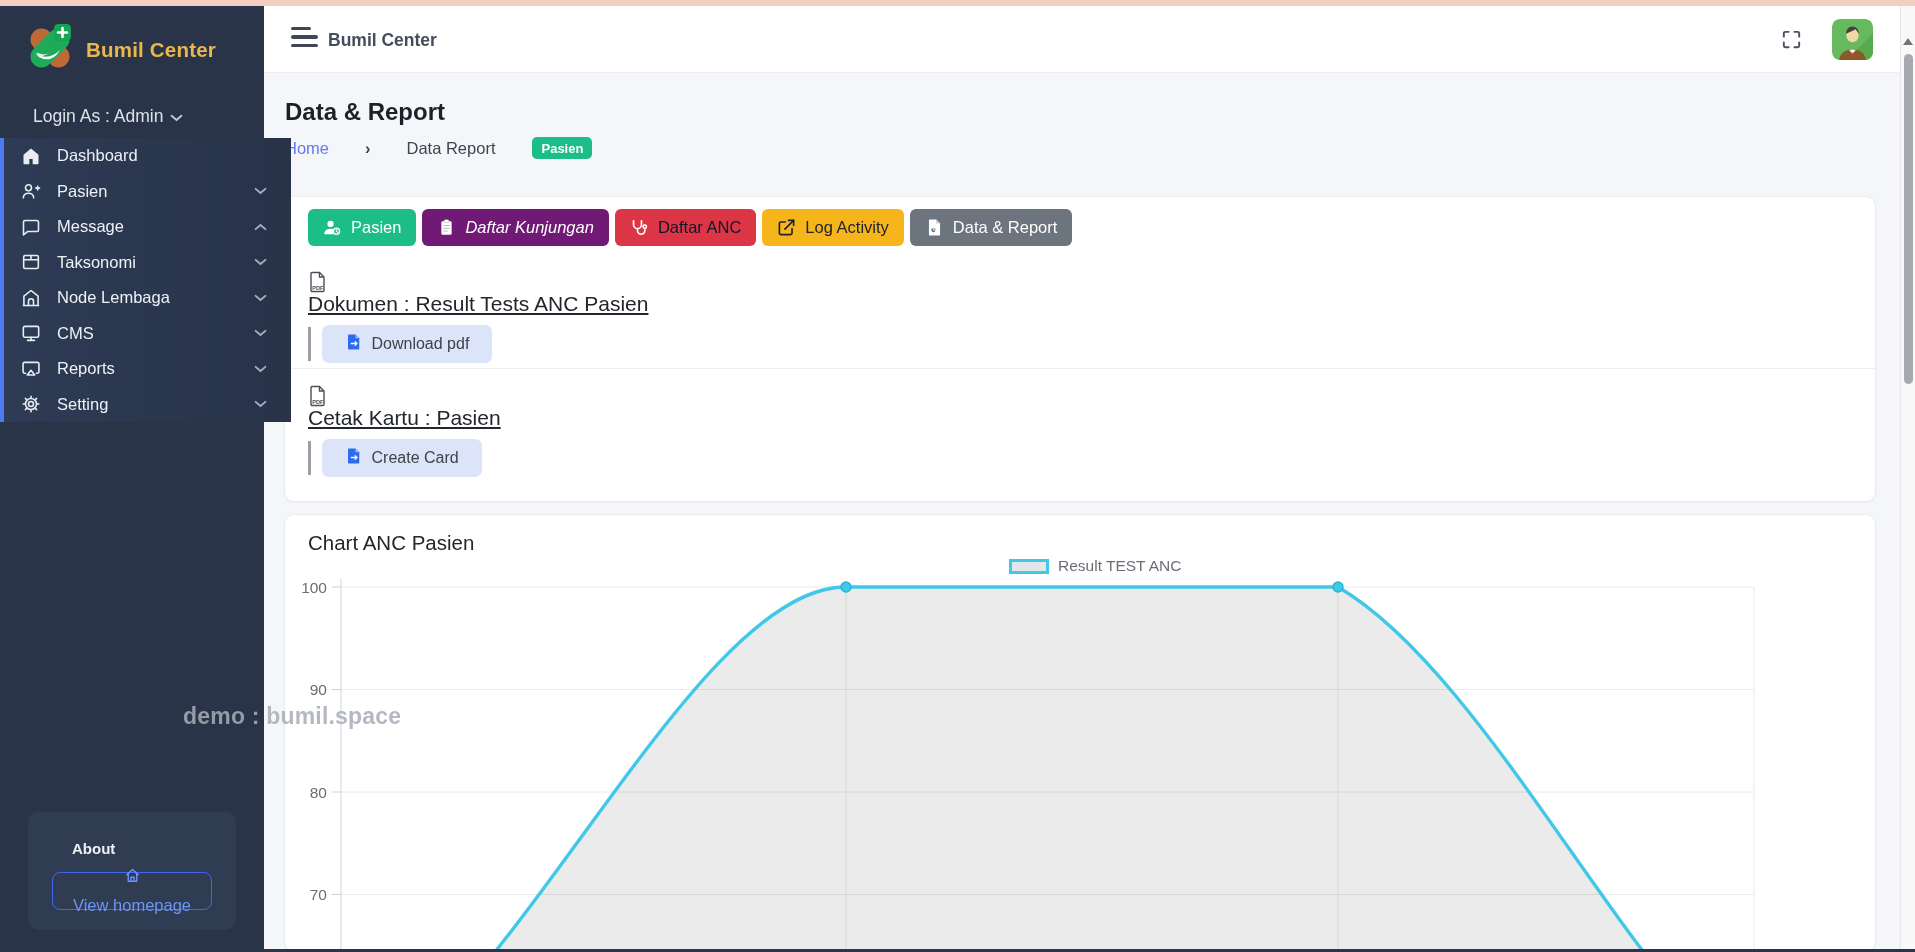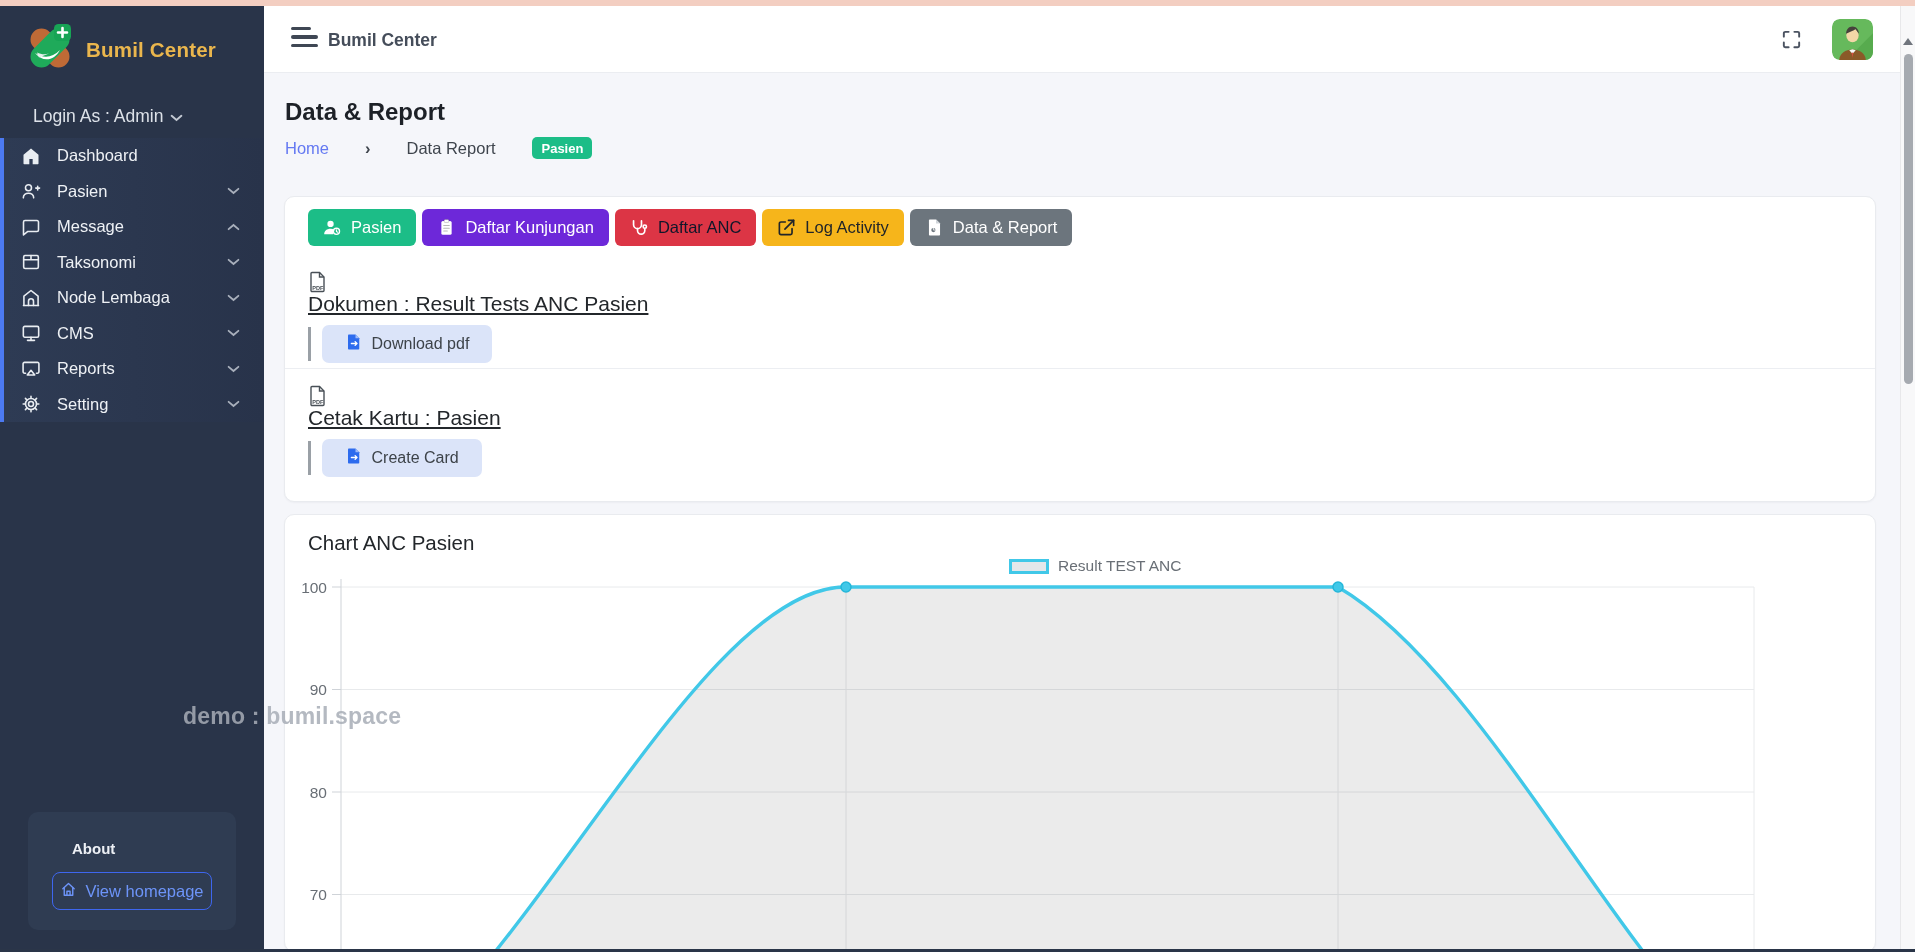--- a/index.html
+++ b/index.html
@@ -11,32 +11,32 @@
   #topstrip { position:absolute; left:0; top:0; width:1915px; height:6px; background:#f3cec1; z-index:40; }
   #footerstrip { position:absolute; left:0; top:949px; width:1915px; height:3px; background:#2a3548; z-index:45; }
 
   
   #sidebar { position:absolute; left:0; top:6px; width:264px; height:946px; background:#293449; z-index:20; }
   .logo-row { position:absolute; left:24px; top:16px; display:flex; align-items:center; }
   .logo-text { margin-left:10px; font-size:20.5px; font-weight:bold; color:#eab64d; letter-spacing:.2px; }
   .login-row { position:absolute; left:33px; top:97px; font-size:17.5px; color:#dde2e9; display:flex; align-items:flex-end; cursor:pointer; }
   .login-row .chev { margin-left:7px; margin-top:3px; }
 
-  #menu { position:absolute; left:0; top:132px; width:264px; border-left:4px solid #4c7af2;
+  #menu { position:absolute; left:0; top:132px; width:291px; border-left:4px solid #4c7af2;
           background:linear-gradient(90deg,#2e3b54 0%, #28334a 100%); }
   .menu-item { position:relative; height:35.5px; display:flex; align-items:center; padding-left:16px; cursor:pointer; }
   .menu-icon { width:22px; height:22px; display:flex; align-items:center; justify-content:center; }
   .menu-label { margin-left:15px; font-size:16.5px; color:#eef1f5; }
   .menu-chev { position:absolute; right:24px; top:50%; transform:translateY(-50%); display:flex; }
   .menu-chev.up { transform:translateY(-50%) rotate(180deg); }
 
   .about-box { position:absolute; left:28px; top:806px; width:208px; height:118px; background:#2f3c52; border-radius:10px; }
   .about-title { position:absolute; left:24px; top:28px; font-size:15px; font-weight:bold; color:#edf0f5;margin-left:20px; }
   .homepage-btn { position:absolute; left:24px; top:60px; width:160px; height:38px; border:1.5px solid #3e66ee; border-radius:8px;
-                  background:transparent; color:#6d94f8; font-size:16.5px; display:flex; align-items:center; justify-content:center; gap:8px; cursor:pointer; }
+                  background:transparent; color:#6d94f8; font-size:16.5px; display:flex; align-items:center; justify-content:center; gap:8px; cursor:pointer;flex-direction:column; }
 
   
   #header { position:absolute; left:264px; top:6px; width:1636px; height:67px; background:#ffffff; border-bottom:1px solid #ebedf1; z-index:15; }
   .hamburger { position:absolute; left:27px; top:21px; width:28px; height:24px; cursor:pointer; }
   .hamburger .bar { height:3.2px; background:#3f4754; border-radius:2px; margin-bottom:5.2px; }
   .hamburger .bar.b1 { width:20px; }
   .hamburger .bar.b2 { width:27px; }
   .hamburger .bar.b3 { width:27px; }
   .header-brand { position:absolute; left:64px; top:24px; font-size:17.5px; font-weight:bold; color:#454d5a; }
   .fs-btn { position:absolute; right:97px; top:22px; cursor:pointer; }
@@ -285,21 +285,21 @@
             <span style="display: flex;">
               <svg width="19" height="19" viewBox="0 0 24 24">
                 <circle cx="9.5" cy="7.5" r="4" fill="#fff"></circle>
                 <path fill="#fff" d="M1.5 20.5c0-4 3.4-6.8 8-6.8 1.9 0 3.6.5 5 1.4a5.6 5.6 0 0 0-1.4 5.4z"></path>
                 <circle cx="17" cy="16.8" r="3.9" fill="none" stroke="#fff" stroke-width="1.7"></circle>
                 <path d="M17 14.9v2l1.4 1" stroke="#fff" stroke-width="1.5" fill="none" stroke-linecap="round"></path>
               </svg>
             </span>
             <span>Pasien</span>
           </button>
-          <button class="tb-btn" style="background: #6d28d9; color: rgb(255, 255, 255);">
+          <button class="tb-btn" style="background: #701a75; color: rgb(255, 255, 255); font-style: italic;">
             <span style="display: flex;">
               <svg width="19" height="19" viewBox="0 0 24 24">
                 <rect x="5.5" y="3.8" width="13" height="17.4" rx="2" fill="#fff"></rect>
                 <rect x="9" y="2" width="6" height="3.6" rx="1.2" fill="#fff" stroke="rgba(0,0,0,0.25)" stroke-width="1"></rect>
                 <path d="M8.5 9.5h7M8.5 13h7M8.5 16.5h4.5" stroke="rgba(0,0,0,0.28)" stroke-width="1.4" stroke-linecap="round"></path>
               </svg>
             </span>
             <span>Daftar Kunjungan</span>
           </button>
           <button class="tb-btn" style="background: rgb(220, 53, 69); color: #0f172a;">

